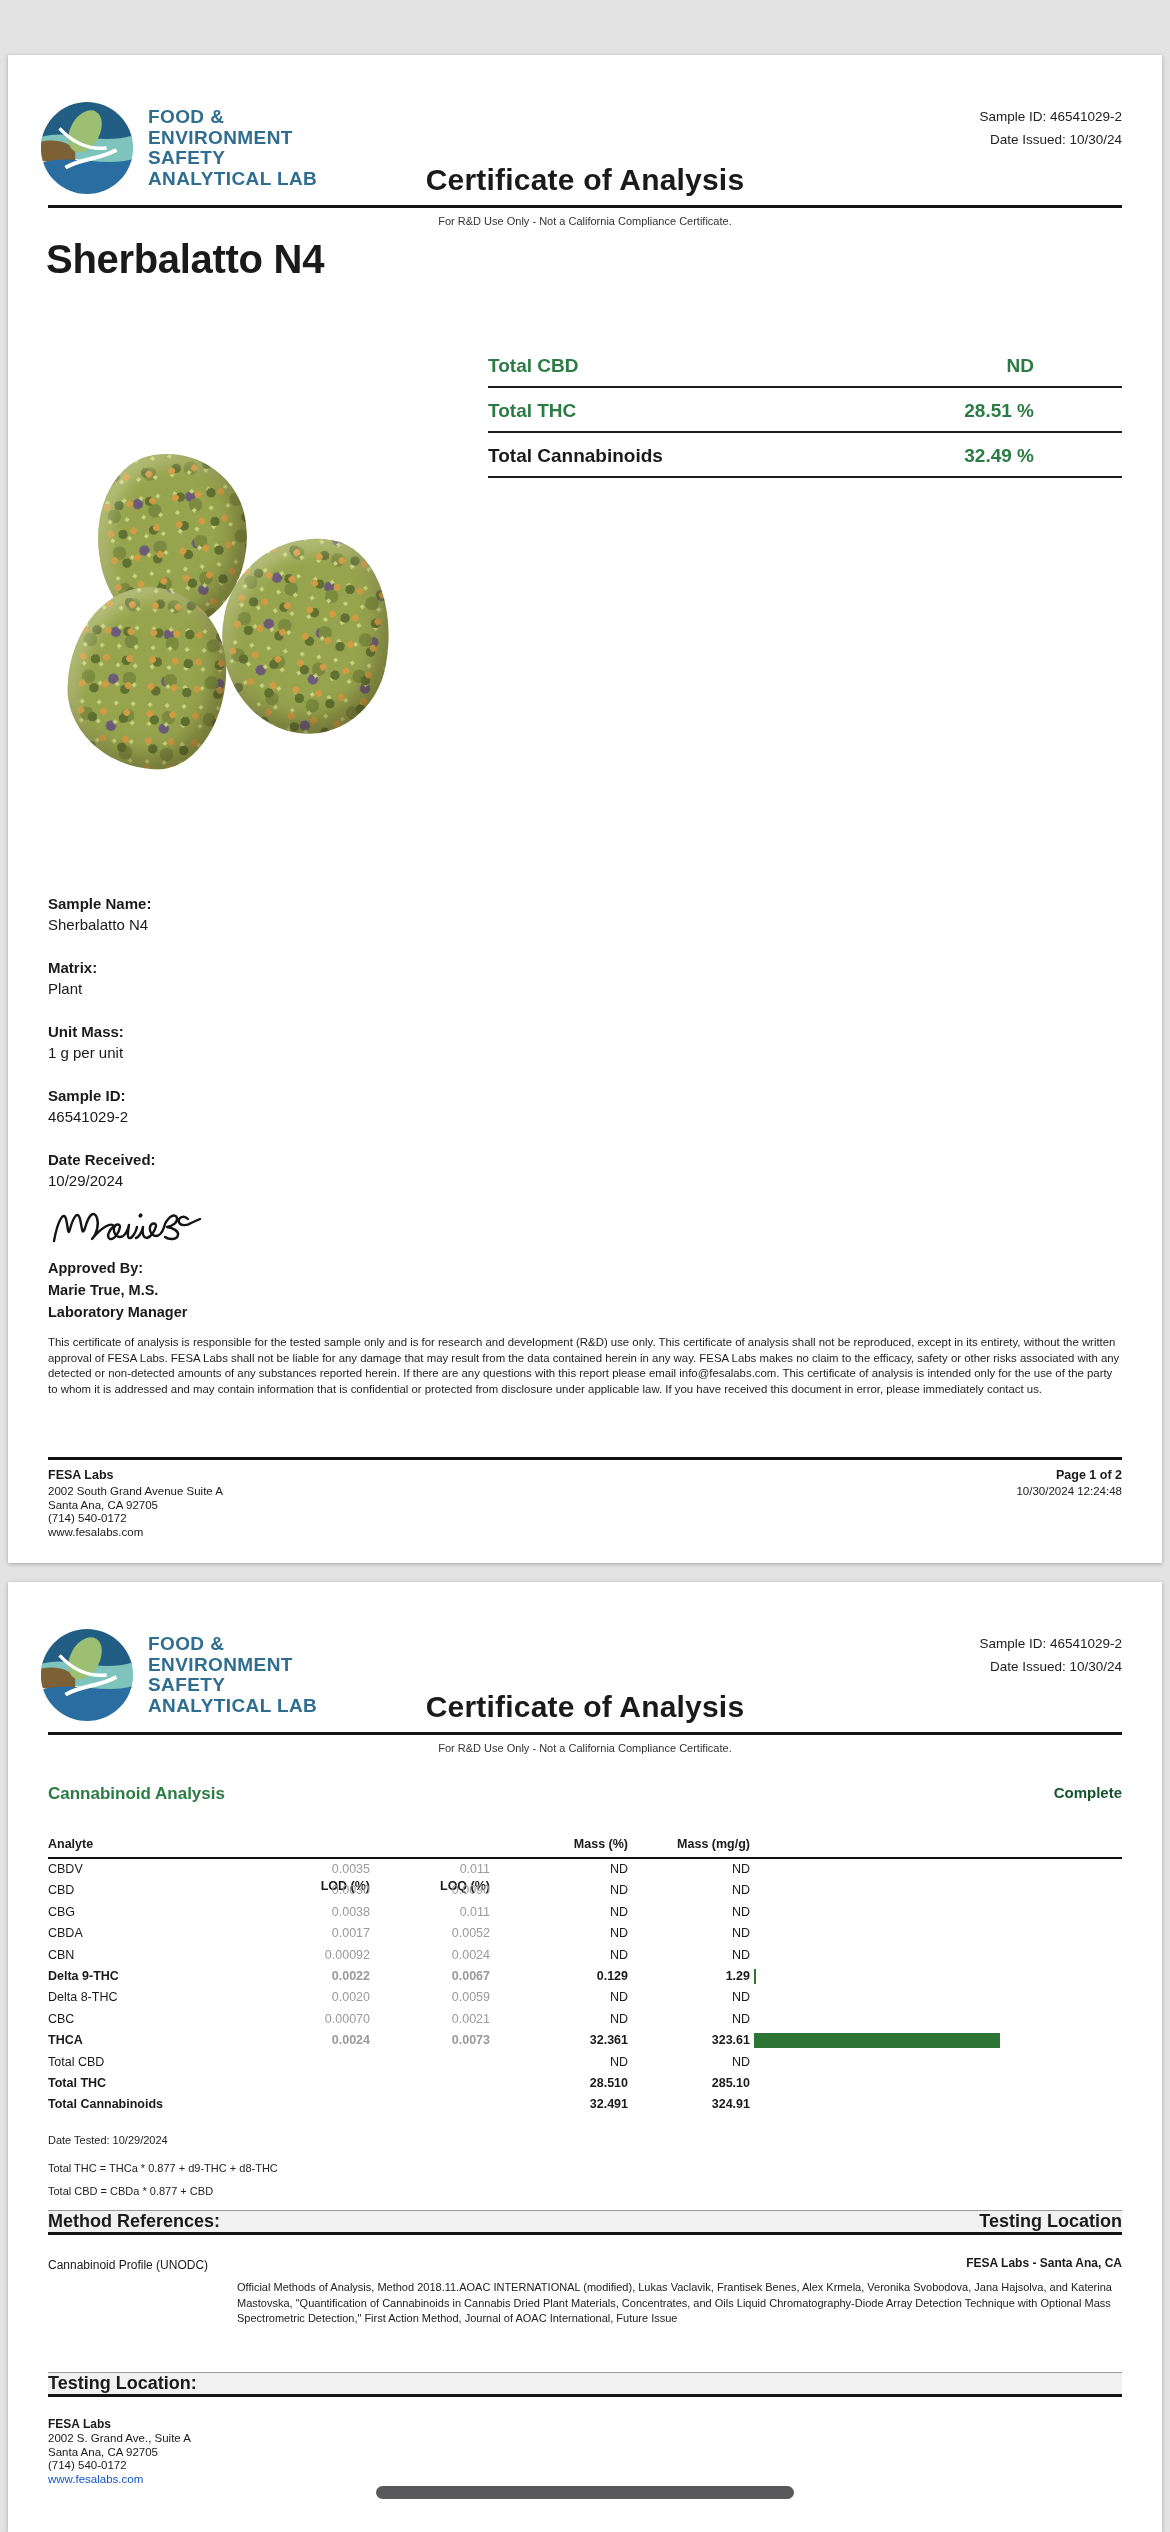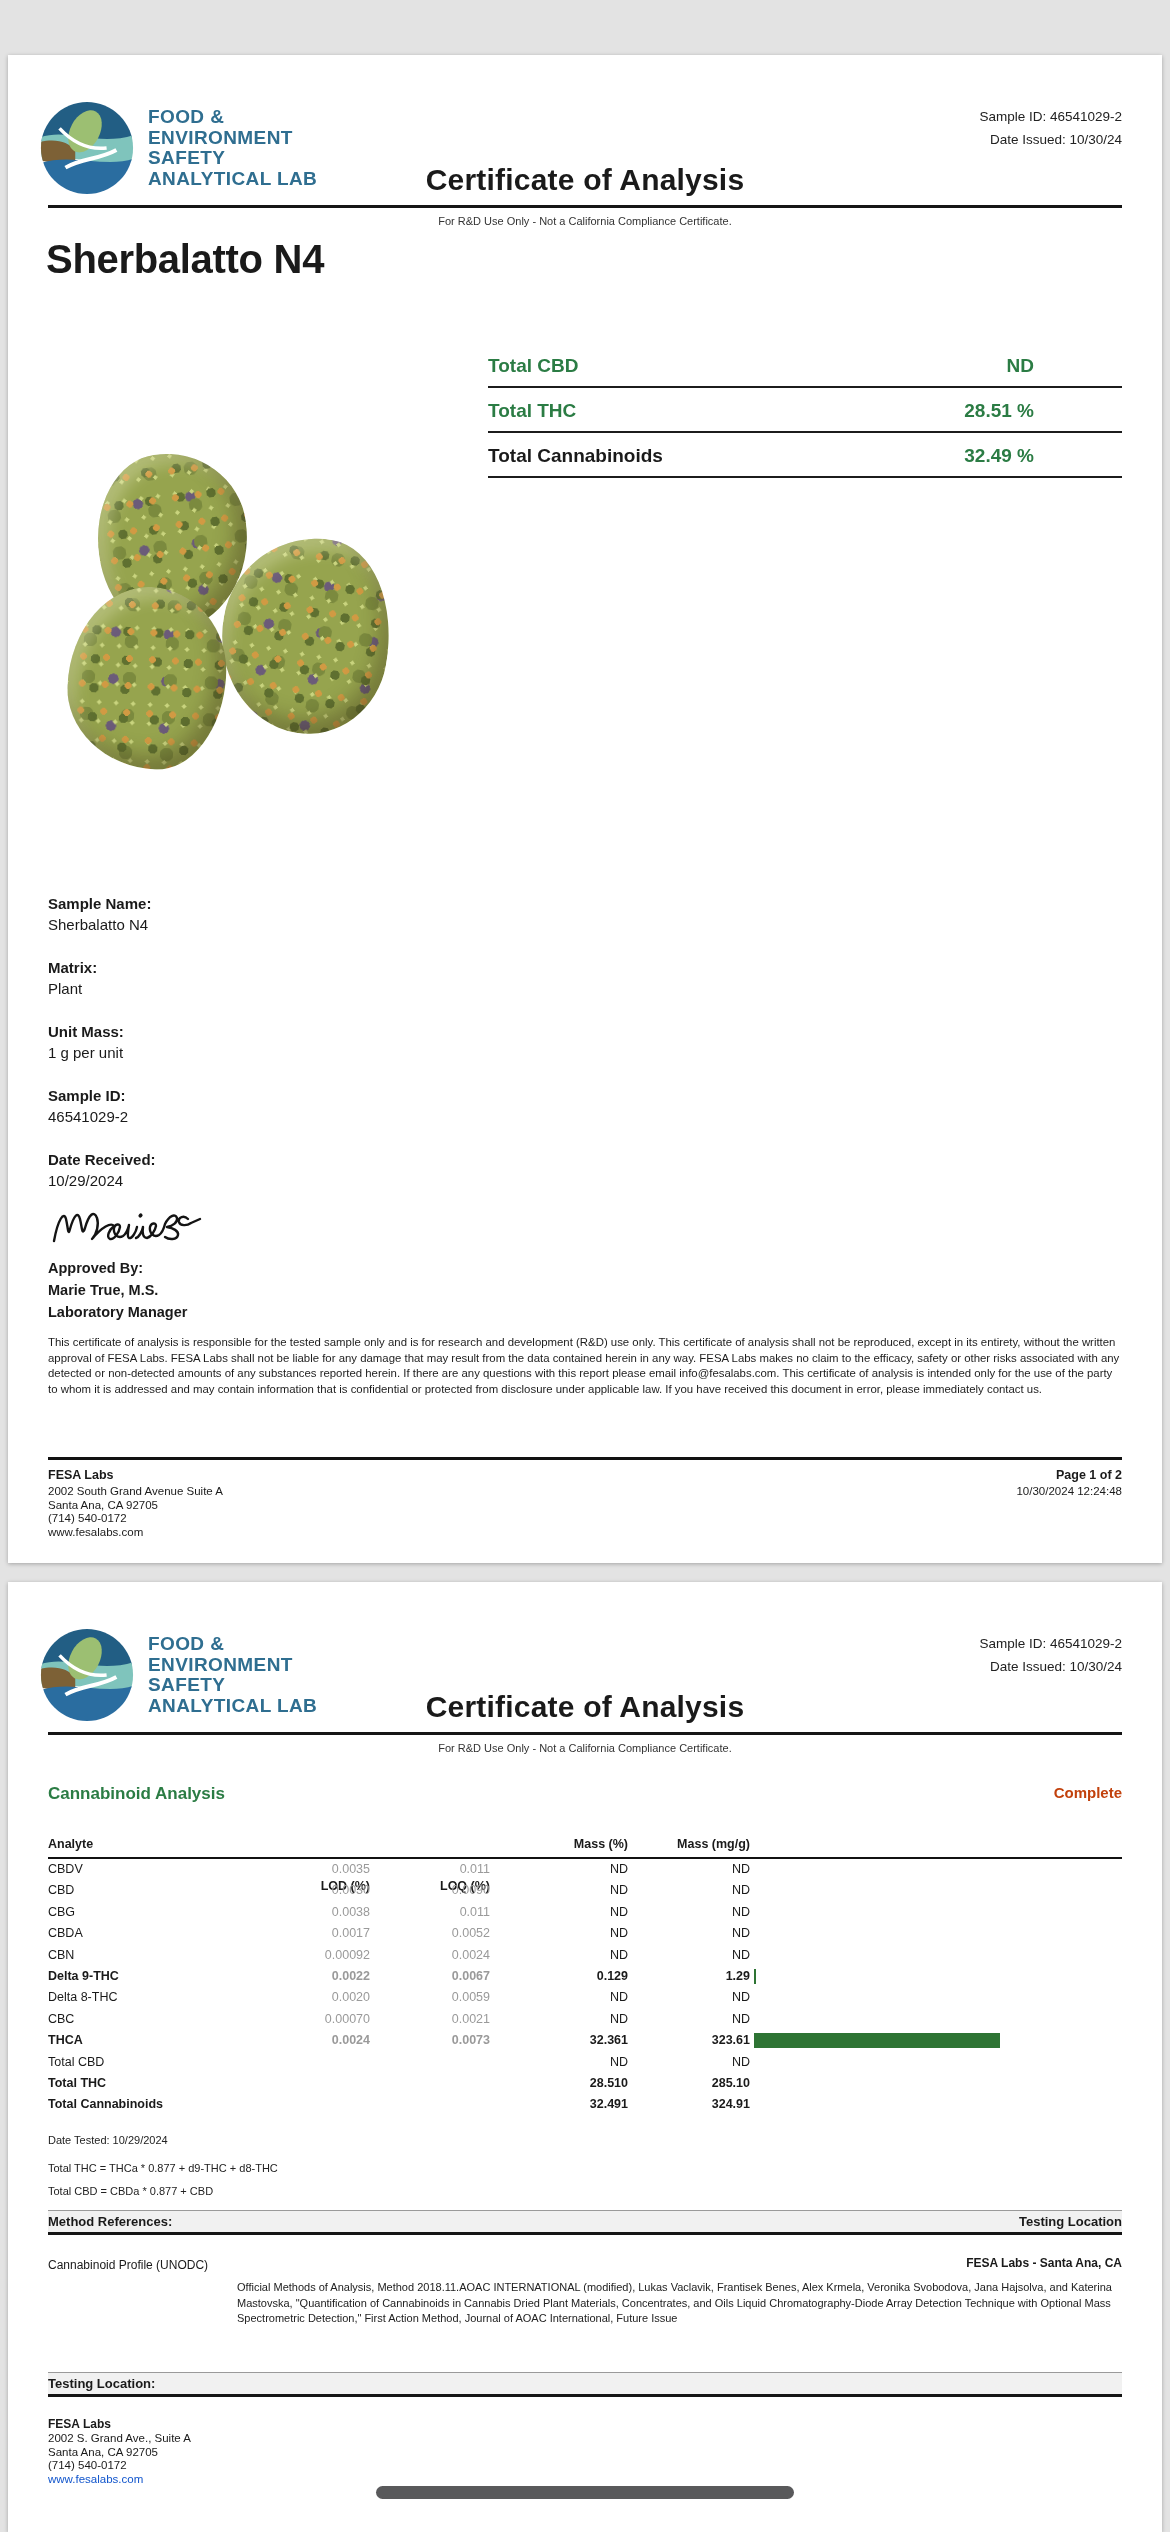--- a/index.html
+++ b/index.html
@@ -68,40 +68,40 @@
   .references b{font-weight:700;}
 
   .foot-rule{position:absolute;left:40px;right:40px;top:1402px;border-top:3.5px solid #111;}
   .foot-left{position:absolute;left:40px;top:1410px;font-size:11.5px;line-height:13.5px;}
   .foot-left .fl-lab{font-size:12.5px;font-weight:700;line-height:20px;}
   .foot-right{position:absolute;right:40px;top:1410px;text-align:right;font-size:11.5px;line-height:13.5px;}
   .foot-right .fr-page{font-size:12.5px;font-weight:700;line-height:20px;}
 
   
   .section-title{position:absolute;left:40px;top:202px;font-size:17px;font-weight:700;color:#2b7c44;}
-  .section-status{position:absolute;right:40px;top:202px;font-size:15px;font-weight:700;color:#c2410c;}
+  .section-status{position:absolute;right:40px;top:202px;font-size:15px;font-weight:700;color:#14532d;}
 
   .ctable{position:absolute;left:40px;right:40px;top:252px;font-size:12.5px;}
   .trow{display:flex;line-height:21.4px;height:21.4px;}
   .trow.thead{font-weight:700;border-bottom:2px solid #111;height:23px;line-height:20px;}
   .c0{width:200px;}
   .c1{width:122px;text-align:right;}
   .c2{width:120px;text-align:right;}
   .c3{width:138px;text-align:right;}
   .c4{width:122px;text-align:right;}
   .c5{flex:1;position:relative;}
   .trow .c1,.trow .c2{color:#9a9a9a;}
   .trow.thead .c1,.trow.thead .c2{color:#1a1a1a;margin-top:42px;}
   .trow.brow{font-weight:700;}
   .bar{position:absolute;left:4px;top:3px;height:15px;background:#2e7434;}
 
   .small-note{position:absolute;left:40px;font-size:11px;color:#222;}
   .gray-bar{position:absolute;left:40px;right:40px;height:21px;background:#f1f1f1;
     border-top:1px solid #9a9a9a;border-bottom:3px solid #151515;
-    display:flex;justify-content:space-between;align-items:center;font-size:13px;font-weight:700;}
+    display:flex;justify-content:space-between;align-items:center;font-size:18px;font-weight:700;}
   .method-name{position:absolute;left:40px;top:676px;font-size:12px;}
   .method-loc{position:absolute;right:40px;top:674px;font-size:12px;font-weight:700;}
   .citation{position:absolute;left:229px;right:40px;font-size:11px;line-height:15.5px;color:#222;}
   .lab-block{position:absolute;left:40px;top:834px;font-size:11.5px;line-height:13.5px;}
   .lab-block .lb-lab{font-size:12px;font-weight:700;line-height:16px;}
   .weblink{color:#1155cc;text-decoration:none;}
 
   .home-pill{position:absolute;left:376px;top:2486px;width:418px;height:13px;border-radius:7px;background:#59595b;}
 </style>
 </head>

